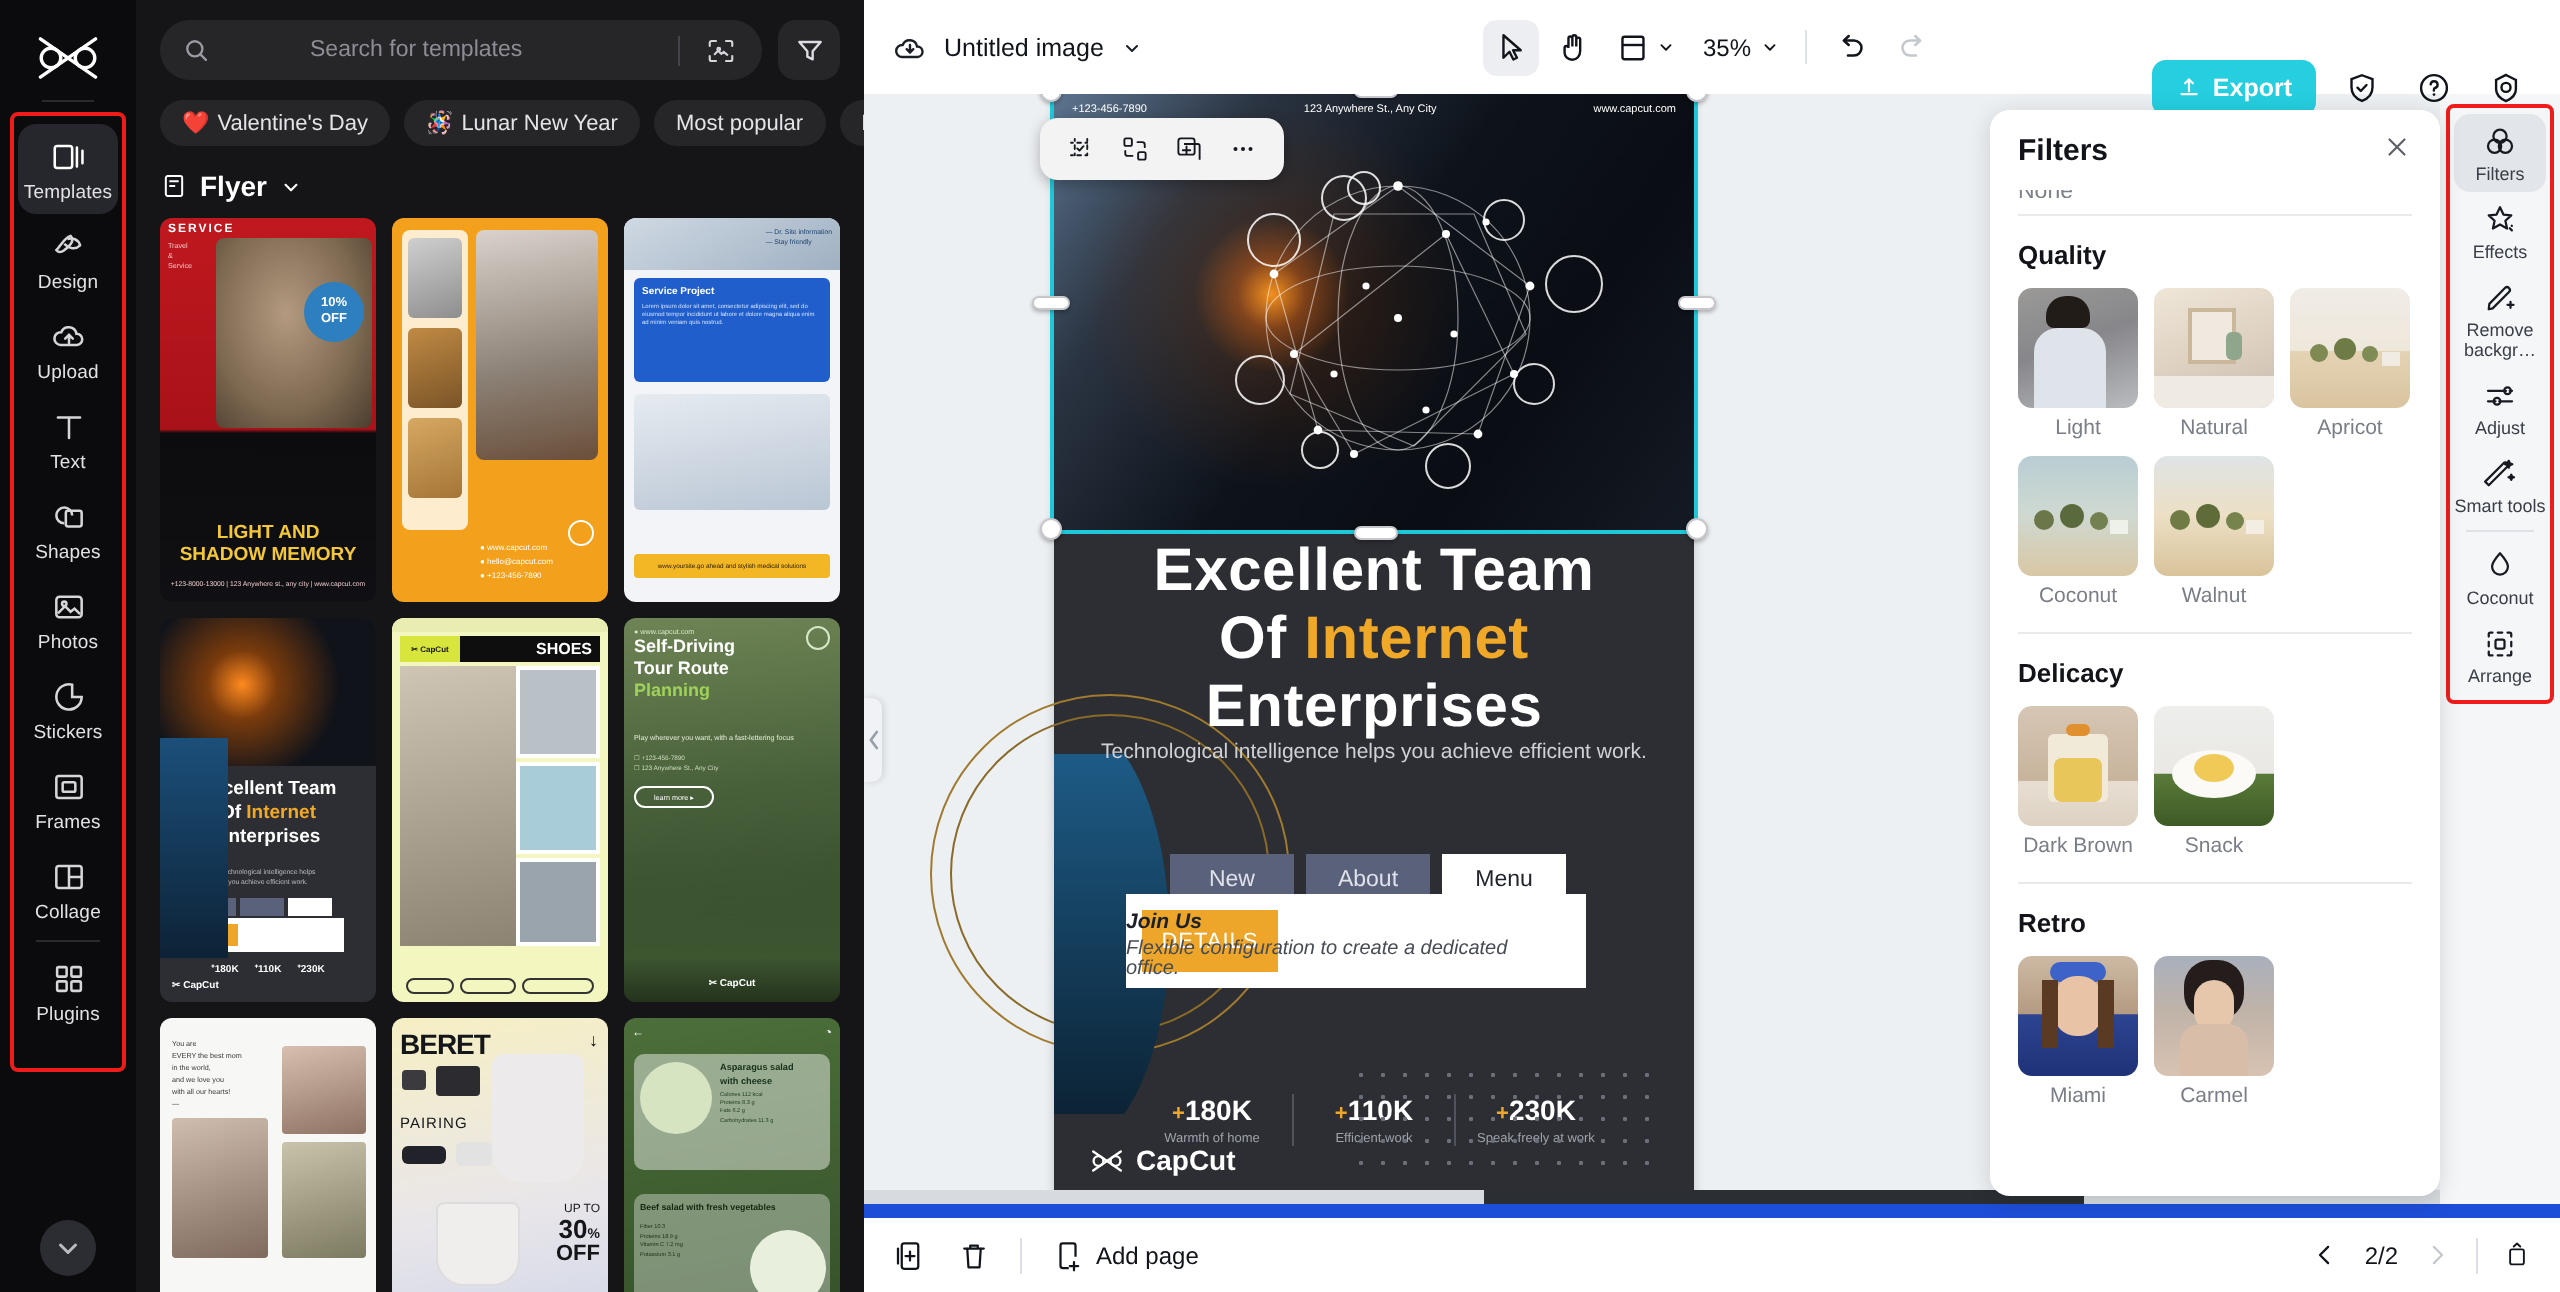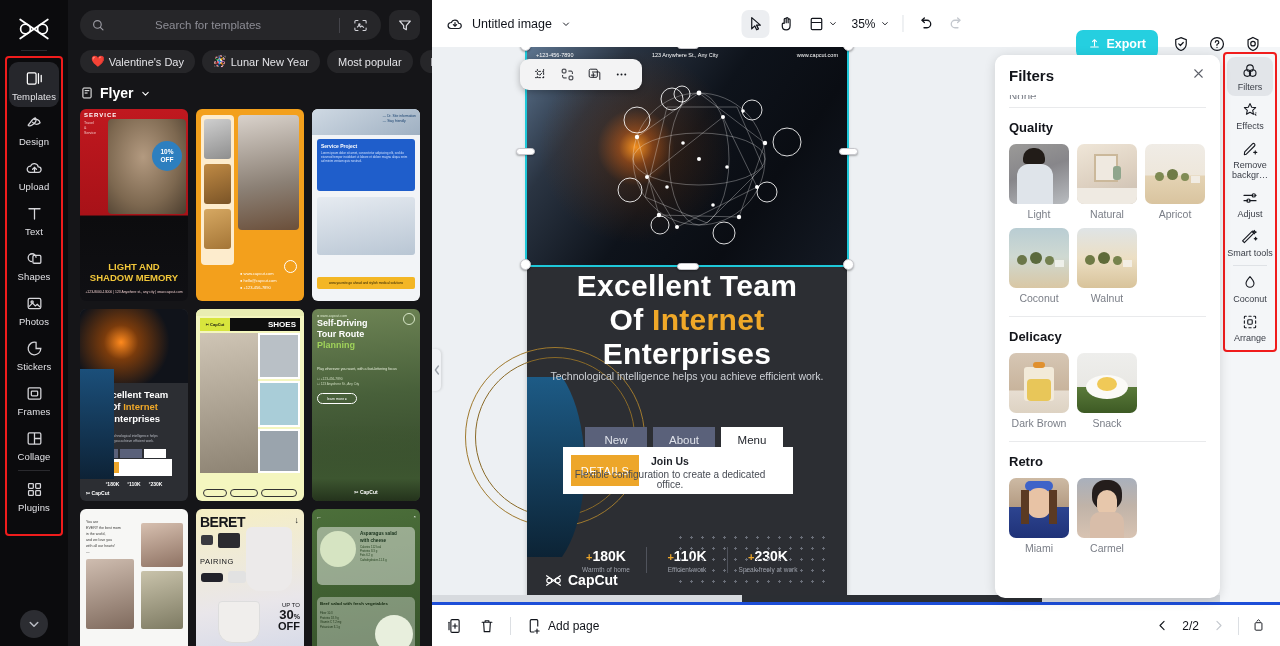--- a/index.html
+++ b/index.html
@@ -104,21 +104,21 @@
   .handle { position: absolute; width: 11px; height: 11px; border-radius: 50%; background: #fff; border: 1px solid #c7c7cc; box-shadow: 0 1px 2px rgba(0,0,0,.3); }
   .handle-mid { width: 19px; height: 7px; border-radius: 4px; }
   .ctx-toolbar {
     position: absolute; left: 88px; top: 12px; height: 31px; background: #f3f3f4;
     border-radius: 9px; display: flex; align-items: center; gap: 12px; padding: 0 13px;
     box-shadow: 0 2px 7px rgba(0,0,0,.28); z-index: 6;
   }
   .ctx-toolbar div { cursor: pointer; display: flex; }
   .bottombar {
     height: 44px; background: #fff; display: flex; align-items: center;
-    padding: 0 14px; gap: 14px; position: relative; z-index: 5; border-top: 3px solid #1d4ed8;
+    padding: 0 14px; gap: 14px; position: relative; z-index: 5; border-top: 7px solid #1d4ed8;
   }
   .bb-btn { cursor: pointer; display: flex; align-items: center; gap: 5px; color: #10131a; font-size: 12px; }
   .bb-sep { width: 1px; height: 18px; background: #dcdfe3; }
   .pagenav { margin-left: auto; display: flex; align-items: center; gap: 12px; color: #10131a; font-size: 12px; }
   .hscroll { position: absolute; left: 0; bottom: 0; width: 100%; height: 7px; background: #d7dade; }
   .hscroll-thumb { position: absolute; left: 310px; top: 0; width: 300px; height: 7px; background: #2b2e33; border-radius: 0; }
   .collapse-tab {
     position: absolute; left: 0px; top: 302px; width: 9px; height: 42px;
     background: #f0f2f5; border-radius: 0 5px 5px 0; display: flex;
     align-items: center; justify-content: center; cursor: pointer; z-index: 6;
@@ -167,21 +167,21 @@
   .pt1 { top: 222px; font-size: 30px; font-weight: bold; color: #fff; letter-spacing: .3px; line-height: 34px; }
   .accent { color: #f0a828; }
   .psub { top: 322px; font-size: 10.5px; color: #ced1d6; line-height: 14px; }
   .pbtns { position: absolute; left: 58px; top: 380px; display: flex; gap: 6px; }
   .pbtn { width: 62px; height: 25px; background: #5a617a; color: #dfe2ea; font-size: 11.5px;
           display: flex; align-items: center; justify-content: center; }
   .pbtn.white { background: #fff; color: #22252c; }
   .pcard { position: absolute; left: 36px; top: 400px; width: 230px; height: 47px; background: #fff; }
   .pdetails { position: absolute; left: 8px; top: 8px; width: 68px; height: 31px; background: #eda62a;
               color: #fff; font-size: 11px; display: flex; align-items: center; justify-content: center; letter-spacing: .5px; }
-  .pjoin { position: absolute; right: 16px; top: 4px; text-align: center; }
+  .pjoin { position: absolute; right: 16px; top: 4px; text-align: left; font-style: italic; }
   .pjoin b { font-size: 10.5px; color: #1d2027; }
   .pjoin p { font-size: 10px; color: #474b54; line-height: 10px; margin-top: 1px; }
   .pstats { position: absolute; left: 0; top: 500px; width: 320px; display: flex; justify-content: center; gap: 0; }
   .pstat { width: 80px; text-align: center; }
   .pstat b { font-size: 14px; color: #fff; }
   .pstat b i { color: #eda62a; font-style: normal; font-size: 11px; }
   .pstat p { font-size: 6.5px; color: #9ea2ab; margin-top: 1px; }
   .pstat-div { width: 1px; height: 26px; background: #50535c; align-self: center; }
   .plogo { position: absolute; left: 18px; bottom: 14px; display: flex; align-items: center; gap: 6px; color: #fff; font-size: 14px; font-weight: bold; }
   .pdots { position: absolute; right: 22px; bottom: 18px; width: 150px; height: 52px;

